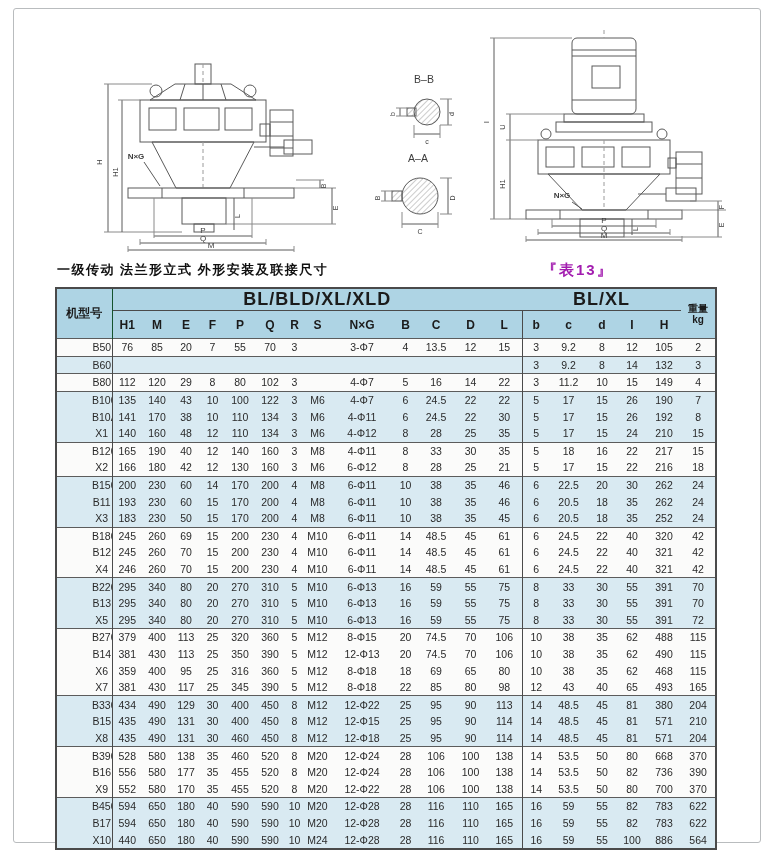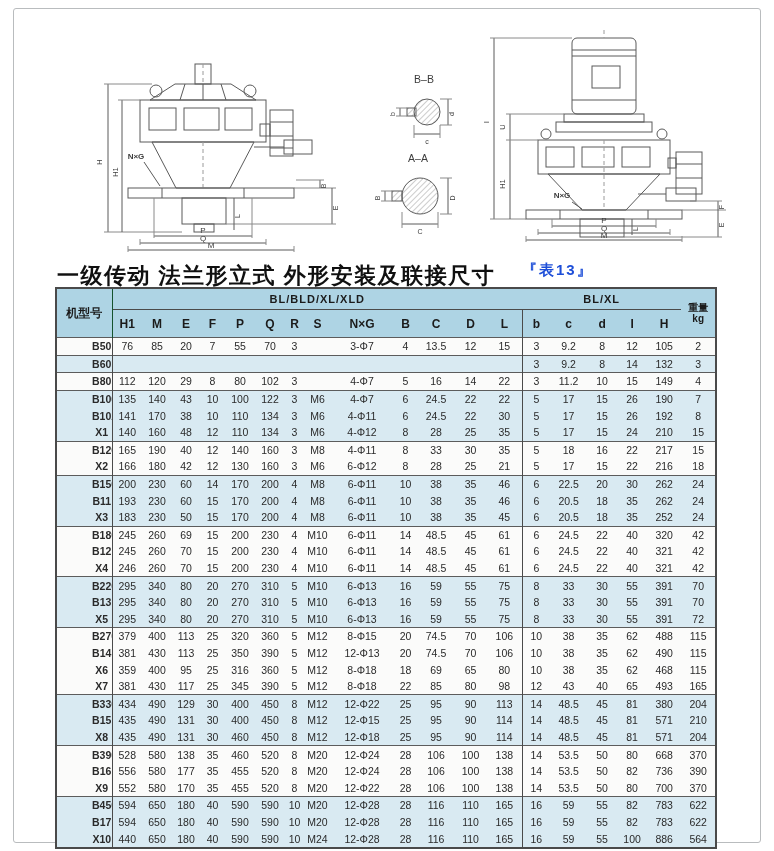--- a/index.html
+++ b/index.html
@@ -3,34 +3,34 @@
 <meta charset="utf-8">
 <style>
   html,body{margin:0;padding:0;}
   body{width:774px;height:851px;position:relative;background:#ffffff;overflow:hidden;
        font-family:"Liberation Sans",sans-serif;color:#222;}
   .frame{position:absolute;left:13px;top:8px;right:13px;bottom:8px;
          border:1px solid #b9bcbe;border-radius:3px;}
   .drawing{position:absolute;}
   svg{display:block;}
   svg text{font-family:"Liberation Sans",sans-serif;fill:#3c3c3c;}
-  .title{position:absolute;left:57px;top:261px;font-size:22px;font-weight:bold;
+  .title{position:absolute;left:57px;top:261px;font-size:13px;font-weight:bold;
          color:#101010;letter-spacing:1.5px;white-space:nowrap;}
-  .table-tag{position:absolute;left:522px;top:261px;font-size:15px;font-weight:bold;
-         color:#1d4ed8;letter-spacing:2px;}
+  .table-tag{position:absolute;left:542px;top:261px;font-size:15px;font-weight:bold;
+         color:#a21caf;letter-spacing:2px;}
   table.dim{position:absolute;left:55px;top:287px;width:660px;border-collapse:collapse;
          table-layout:fixed;border:2px solid #4a4a4a;}
   th,td{padding:0;margin:0;text-align:center;vertical-align:middle;overflow:hidden;white-space:nowrap;}
   thead th{background:#aed4e4;color:#1b1b1b;}
-  th.group-h{font-size:11px;height:20px;border-bottom:1px solid #4a4a4a;letter-spacing:1px;margin-top:43px;}
+  th.group-h{font-size:18px;height:20px;border-bottom:1px solid #4a4a4a;letter-spacing:1px;margin-top:43px;}
   tr.col-h th{font-size:12px;height:27px;}
   th.model-h{border-right:1px solid #14532d;font-size:12px;}
   th.weight-h{font-size:10px;line-height:11px;font-weight:bold;}
   tbody td{font-size:10.5px;height:16.6px;color:#2a2a2a;background:#fbfbfa;}
-  tbody td.c-model{font-weight:bold;border-right:1px solid #4a4a4a;padding-left:35px;}
+  tbody td.c-model{font-weight:normal;border-right:1px solid #4a4a4a;padding-left:35px;}
   tbody td.divider{border-right:1px solid #4a4a4a;}
   tr.tint td{background:#d9eaf2;}
   tr.gs td{border-top:1px solid #5c5c5c;}
 </style>
 </head>
 <body>
 
 <div class="frame"></div>
 
 <div class="drawing" style="left:92px;top:40px;">

